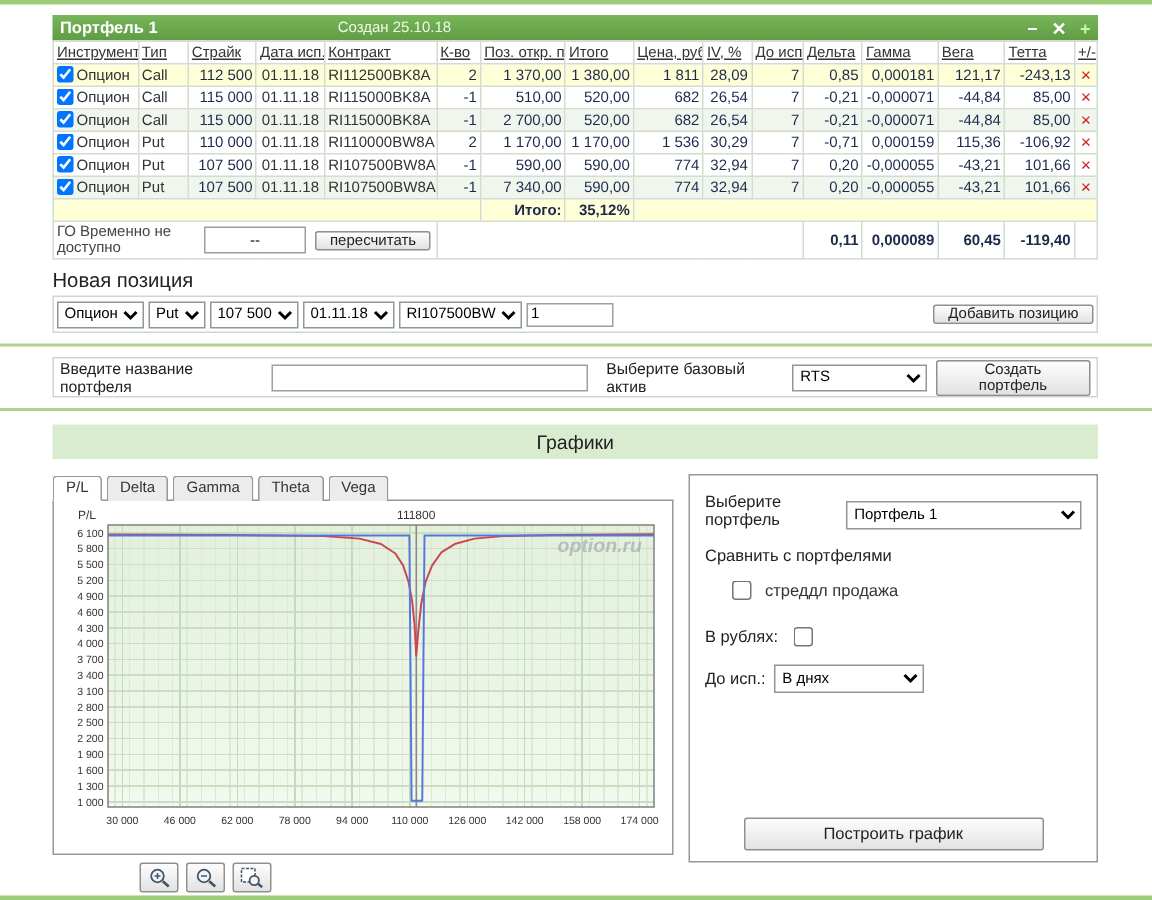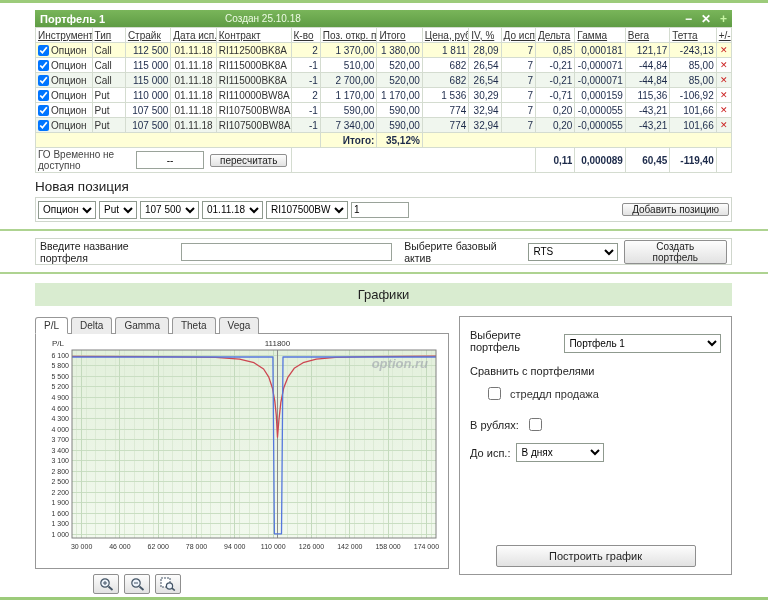--- a/index.html
+++ b/index.html
@@ -65,21 +65,21 @@
 
   .rp-box{border:1px solid #979797;background:#fff;height:233px;position:relative;
           padding:12px 10px;font-size:11px;z-index:1;}
   .rp-row{display:flex;align-items:flex-end;justify-content:space-between;}
   .rp-row select{width:172px;height:19px;}
   .rp-label{color:#222;}
   .cmp-label{margin-top:12px;}
   .cmp-item{margin:7px 0 0 14px;display:flex;align-items:center;gap:6px;}
   .rub-row{margin-top:12px;display:flex;align-items:center;gap:6px;}
   .days-row{margin-top:9px;display:flex;align-items:center;gap:6px;}
-  .days-row select{width:88px;height:19px;}
+  .days-row select{width:100px;height:19px;}
   .build{position:absolute;left:50%;bottom:7px;transform:translateX(-50%);width:200px;height:22px;font-size:11px;}
 </style>
 </head>
 <body>
 
 <div class="hline top"></div>
 
 <div class="content">
 
   <div>

